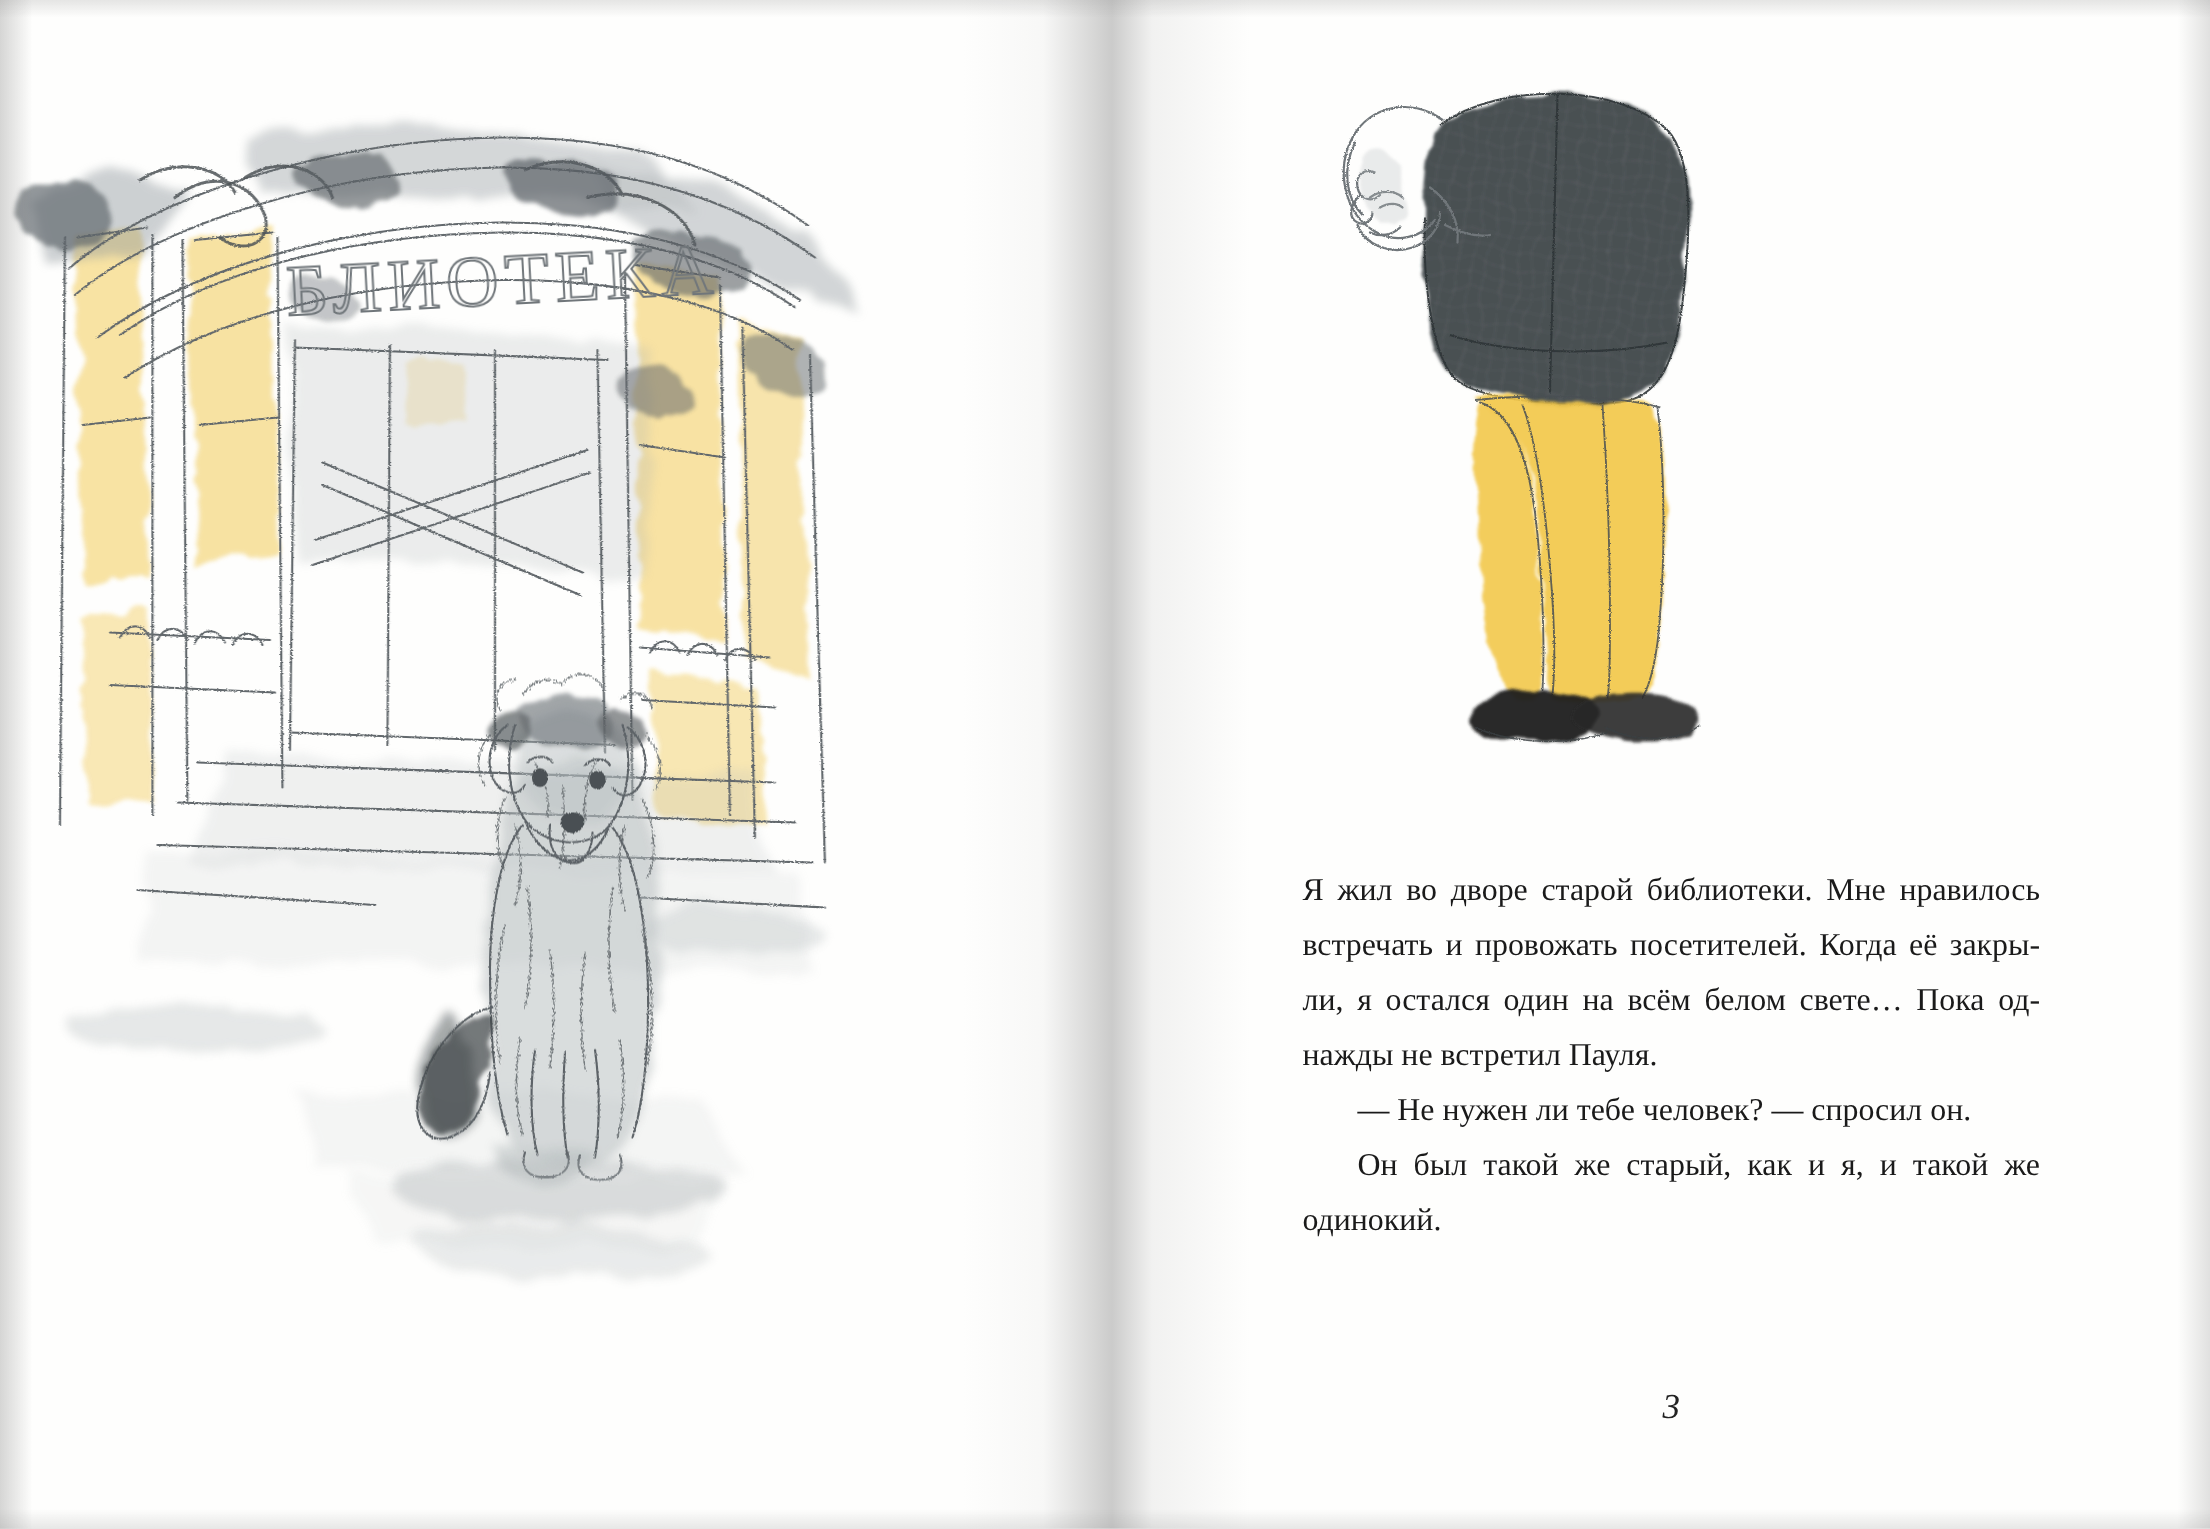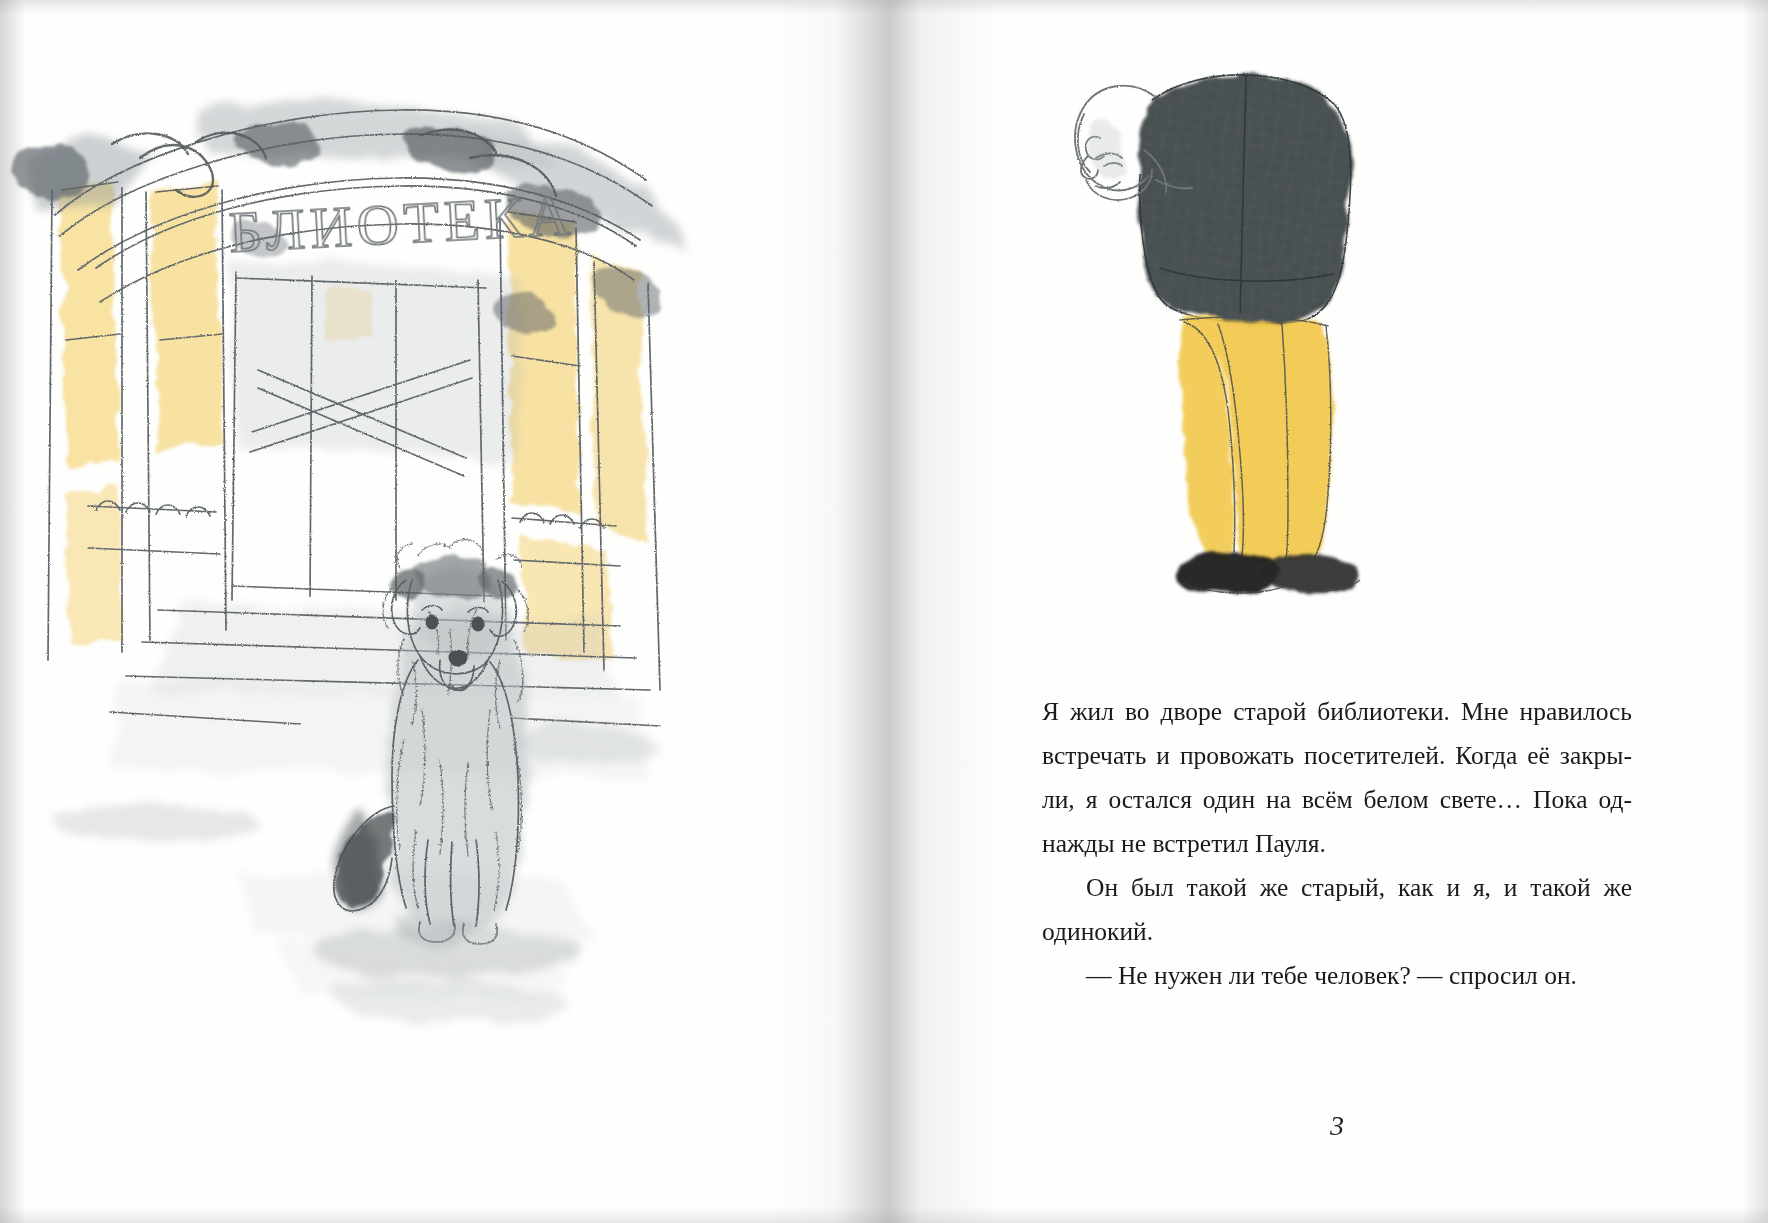--- a/index.html
+++ b/index.html
@@ -413,22 +413,22 @@
         </g>
         <g filter="url(#rough2)" fill="none" stroke="#3a4043" stroke-width="1.3" opacity="0.8">
           <path d="M146,552 C178,566 224,566 252,556"></path>
           <path d="M250,552 C278,566 312,562 326,550"></path>
         </g>
       </svg>
     </div>
 
     <div class="text-block">
       <p class="para first">Я жил во дворе старой библиотеки. Мне нравилось встречать и провожать посетителей. Когда её закры­ли, я остался один на всём белом свете… Пока од­нажды не встретил Пауля.</p>
+      <p class="para">— Не нужен ли тебе человек? — спросил он.</p>
       <p class="para">Он был такой же старый, как и я, и такой же одинокий.</p>
-      <p class="para">— Не нужен ли тебе человек? — спросил он.</p>
     </div>
 
     <div class="folio">3</div>
 
     <div class="edge-shadow-right"></div>
     <div class="edge-shadow-top"></div>
     <div class="edge-shadow-bottom"></div>
   </div>
 
   <div class="gutter"></div>

